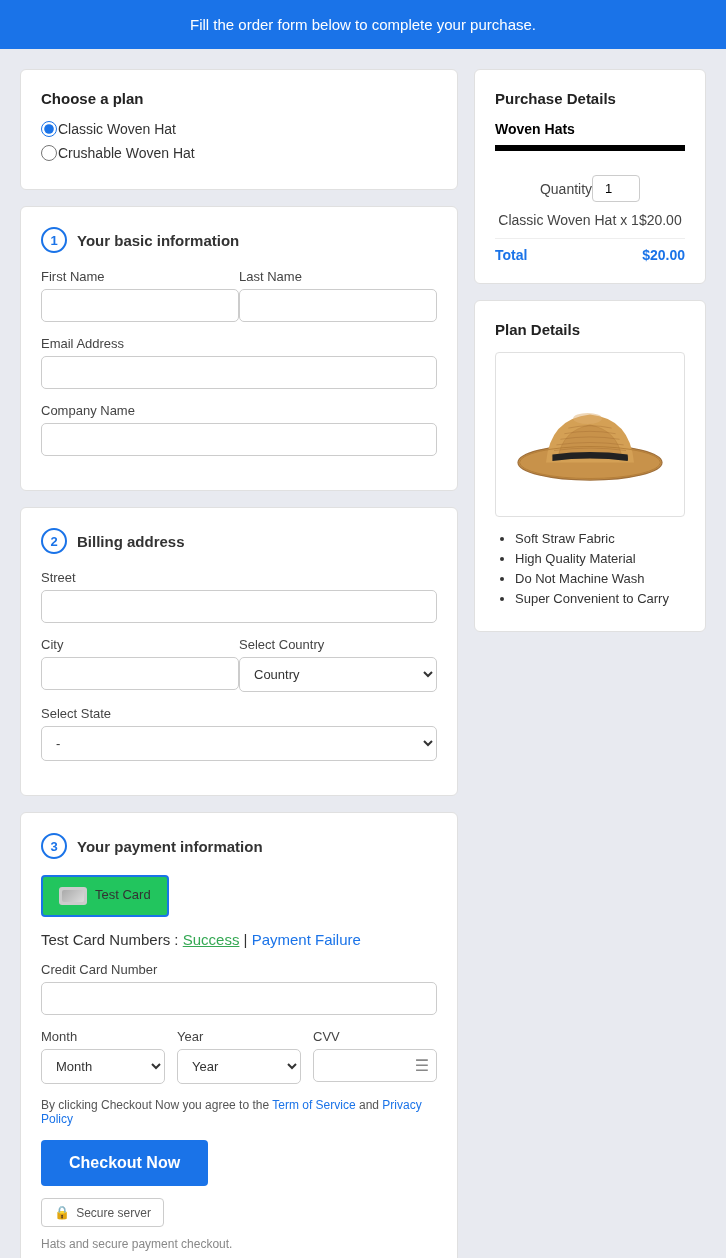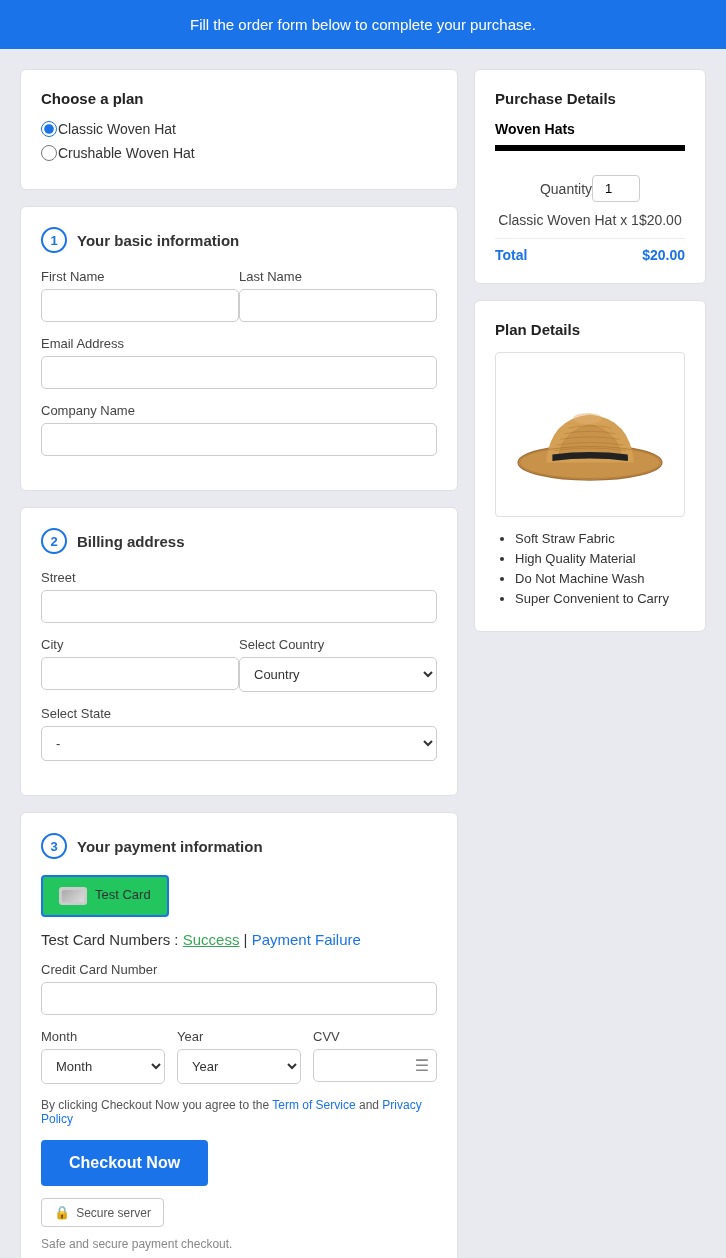--- a/index.html
+++ b/index.html
@@ -424,21 +424,21 @@
         <a href="#" class="link-blue">Privacy Policy</a>
       </div>
 
       <button class="checkout-btn">Checkout Now</button>
 
       <div class="secure-badge">
         <span class="lock-icon">🔒</span>
         <span>Secure server</span>
       </div>
 
-      <div class="safe-text">Safe and secure payment checkout.</div>
+      <div class="safe-text">Hats and secure payment checkout.</div>
     </div>
 
   </div>
 
   <div class="right-col">
 
     <div class="card purchase-card">
       <div class="card-title">Purchase Details</div>
       <div class="product-name">Woven Hats</div>
 

